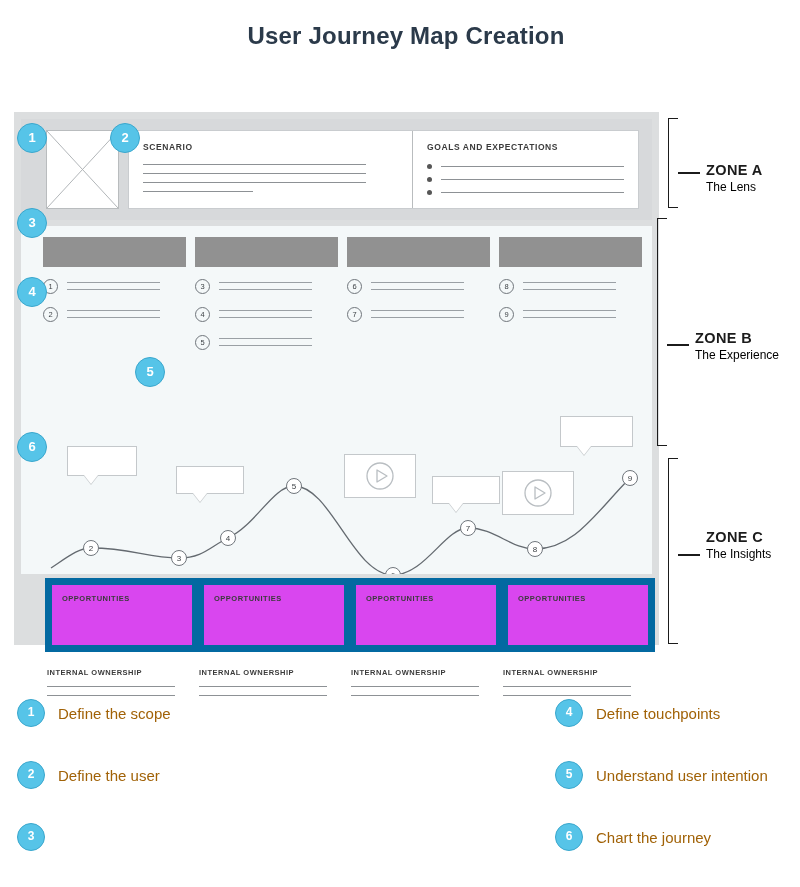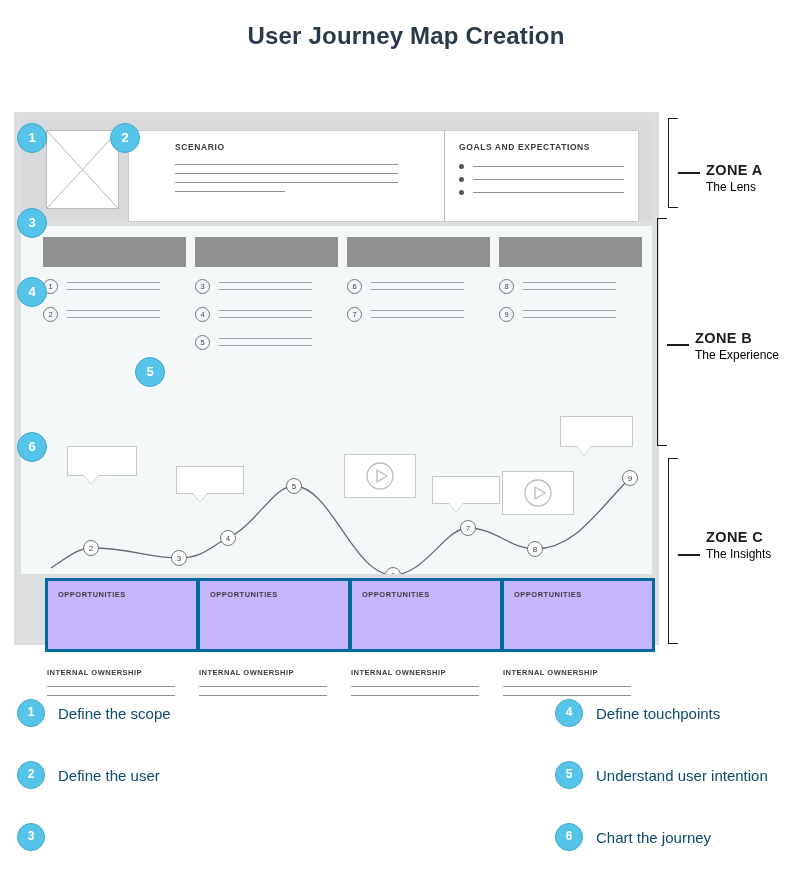--- a/index.html
+++ b/index.html
@@ -60,26 +60,25 @@
     border: 1px solid #b9bcbe;
     box-sizing: border-box;
   }
   #persona-image svg { display:block; width:100%; height:100%; }
 
   #lens-card {
     position: absolute;
     left: 107px;
     top: 11px;
     width: 511px;
-    height: 92px;
+    height: 79px;
     background: #ffffff;
     border: 1px solid #c9cccf;
     box-sizing: border-box;
     display: flex;
-    padding-left: 32px;
   }
   .lens-col {
     box-sizing: border-box;
     padding: 11px 14px 0 14px;
   }
   .lens-col.scenario { width: 255px; }
   .lens-col.goals {
     width: 256px;
     border-left: 1px solid #b9bcbe;
     margin-left: 32px;
@@ -201,22 +200,22 @@
     left: 7px;
     top: 466px;
     width: 631px;
     height: 60px;
     background: transparent;
   }
   .insight-col { position: absolute; top: 0; width: 137px; }
   .opp-box {
     width: 154px;
     height: 74px;
-    background: #c4b5fd;
-    border: 3px solid #0369a1;
+    background: #d946ef;
+    border: 7px solid #0369a1;
     box-sizing: border-box;
     padding: 9px 0 0 10px;
   }
   .opp-head, .own-head {
     font-size: 7.5px;
     font-weight: bold;
     color: #3b3b3b;
     letter-spacing: 0.5px;
   }
   .own-head { margin: 16px 0 9px 2px; }
@@ -291,21 +290,21 @@
     font-size: 12px;
     font-weight: bold;
     line-height: 25px;
     text-align: center;
     box-sizing: border-box;
     margin-right: 13px;
     flex: 0 0 auto;
   }
   .legend-text {
     font-size: 15px;
-    color: #0c4a6e;
+    color: #a16207;
     white-space: nowrap;
   }
 </style>
 </head>
 <body>
 
 <div id="page-title">User Journey Map Creation</div>
 
 <div id="diagram">
 

